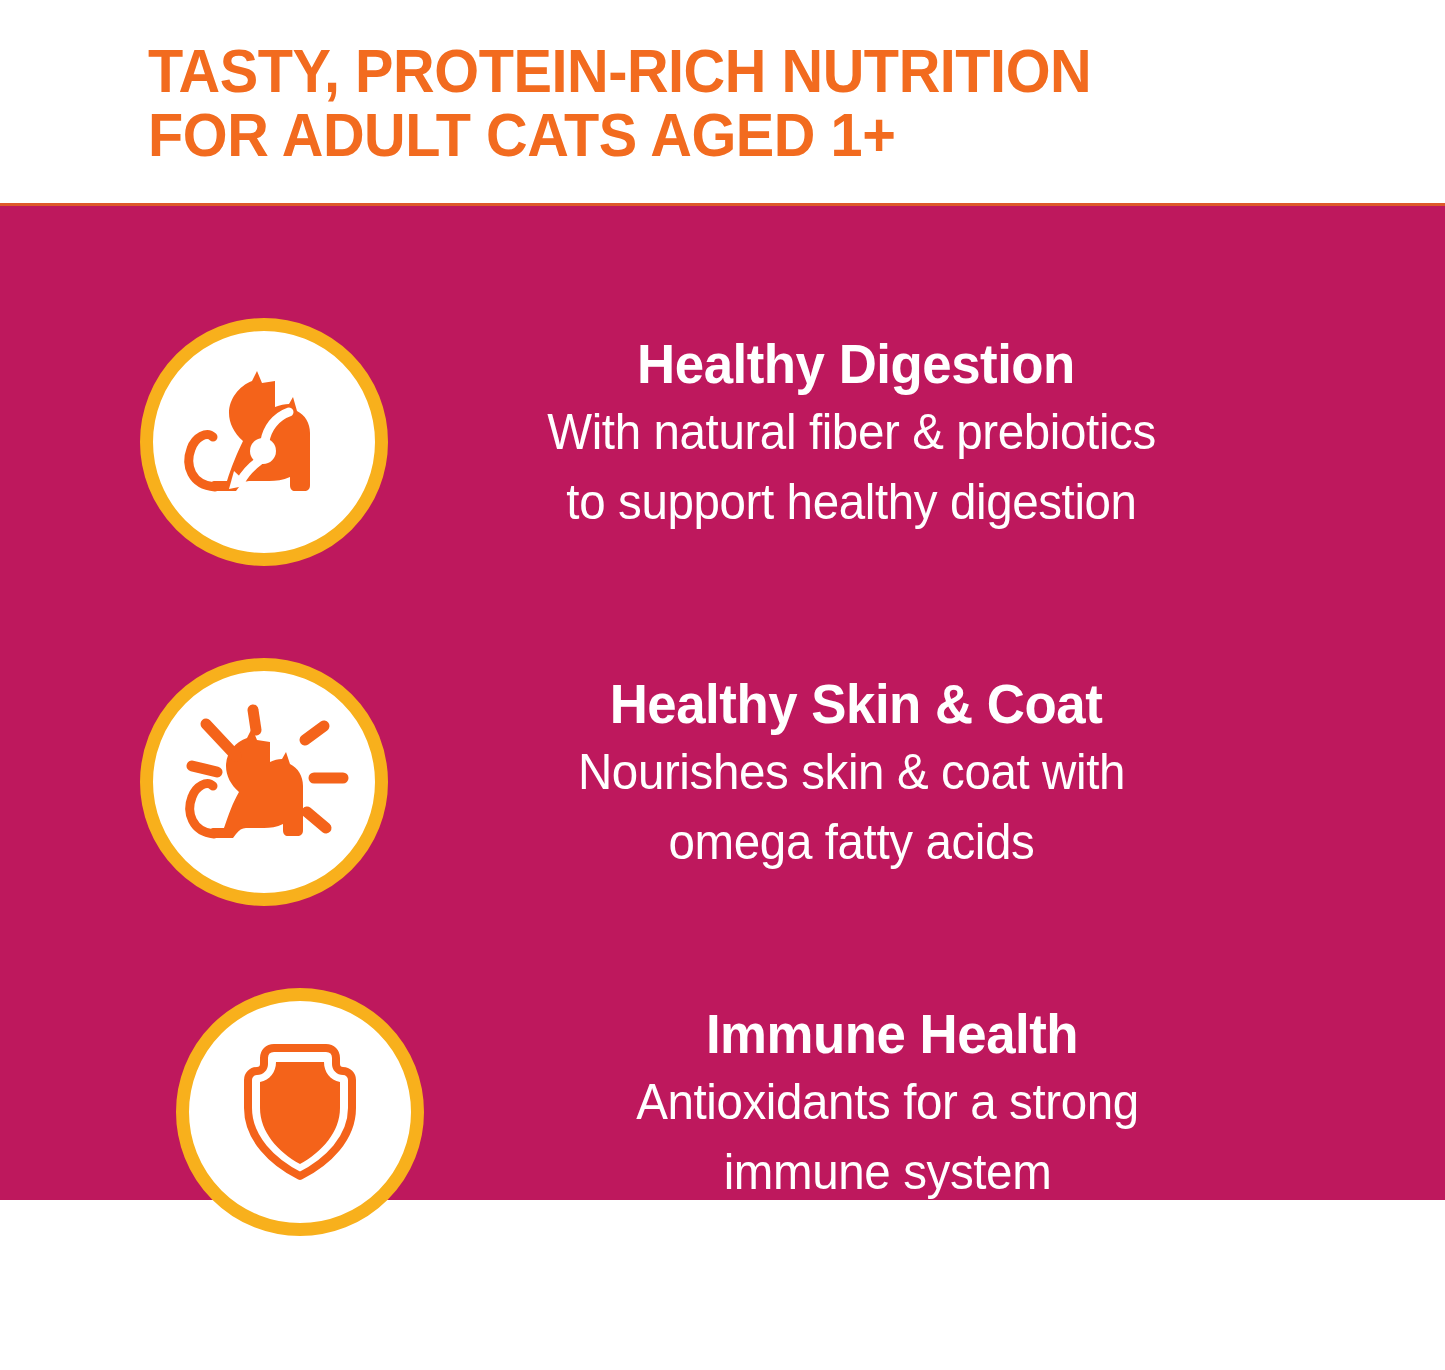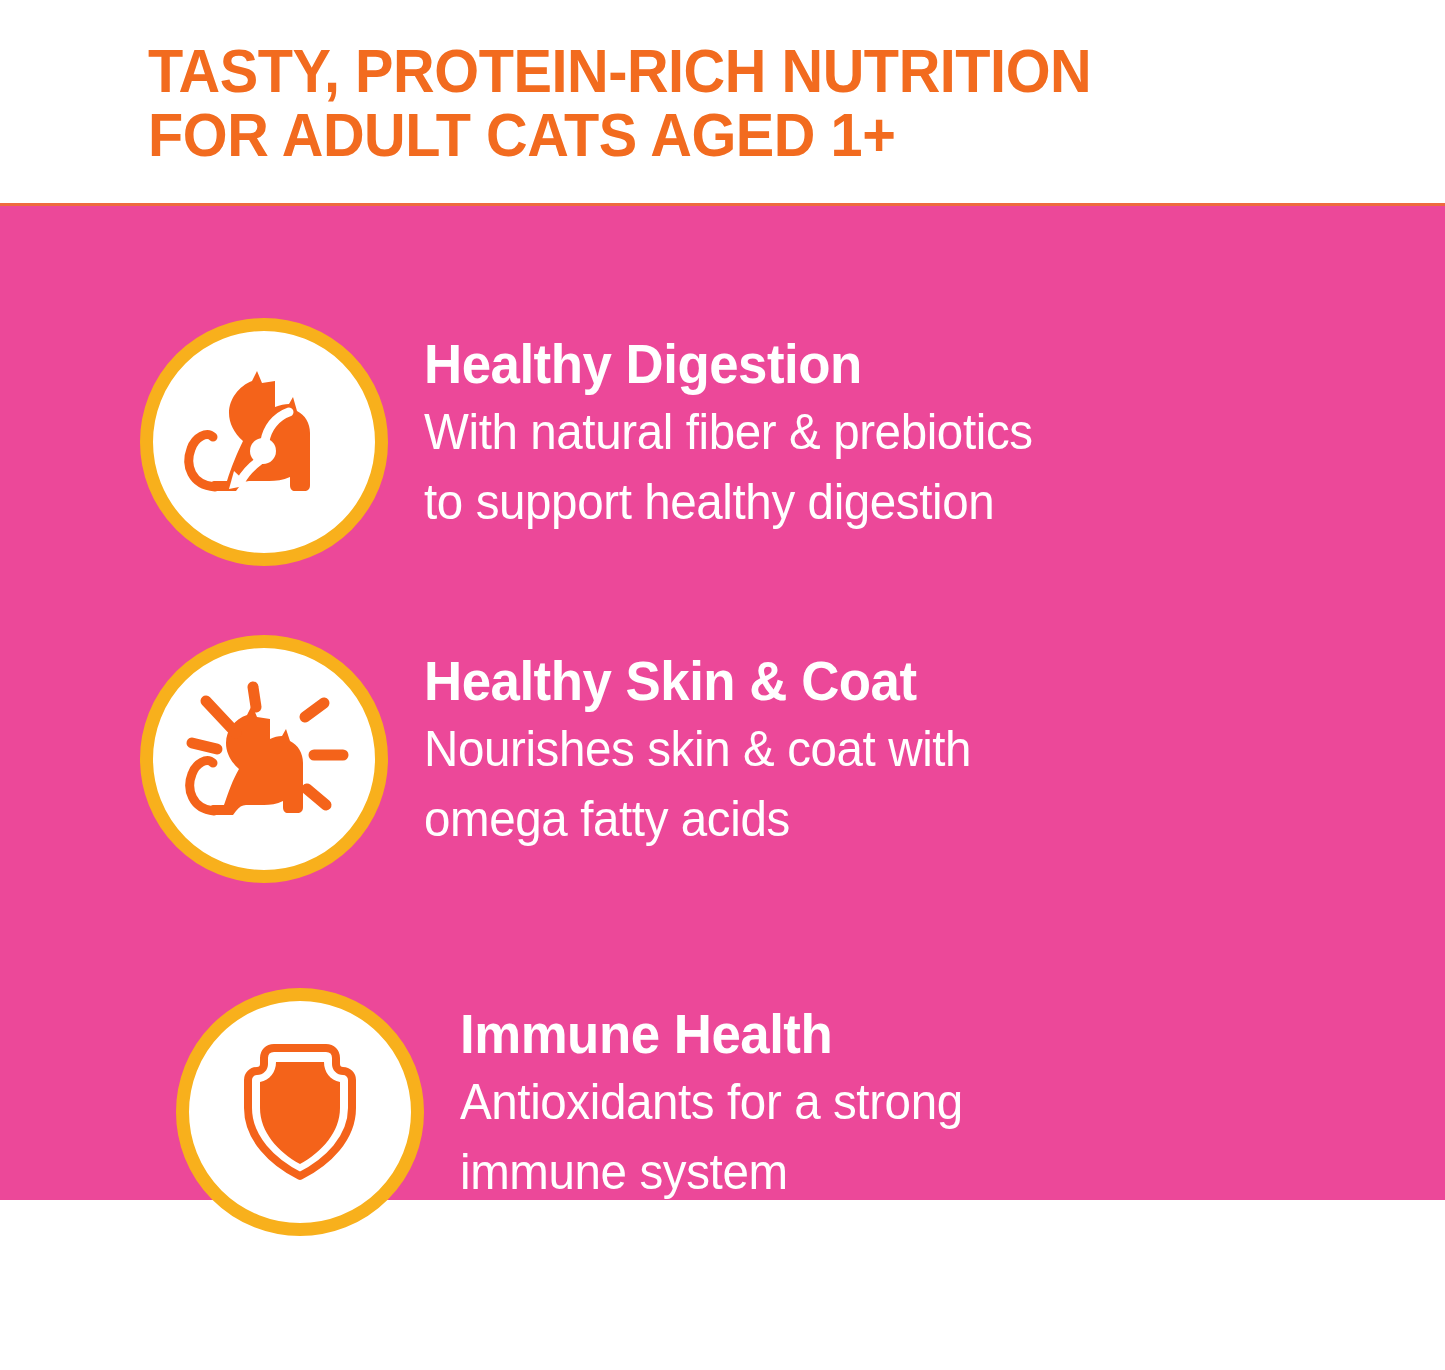--- a/index.html
+++ b/index.html
@@ -48,41 +48,42 @@
     white-space: pre-line;
   }
 
   
   .orange-panel {
     position: absolute;
     left: 0;
     top: 203px;
     width: 1445px;
     height: 997px;
-    background: #ec4899;
+    background: #be185d;
+    text-align: center;
   }
   .panel-topline {
     position: absolute;
     left: 0;
     top: 0;
     width: 100%;
     height: 3px;
     background: #F07C10;
     opacity: 0.65;
   }
 
   
   .benefit-row {
     position: absolute;
     left: 0;
     width: 1445px;
     height: 260px;
   }
   .row-0 { top: 112px; }
-  .row-1 { top: 429px; }
+  .row-1 { top: 452px; }
   .row-2 { top: 782px; margin-left: 36px; }
 
   .icon-circle {
     position: absolute;
     left: 140px;
     top: 3px;
     width: 248px;
     height: 248px;
     border-radius: 50%;
     background: #FFFFFF;

